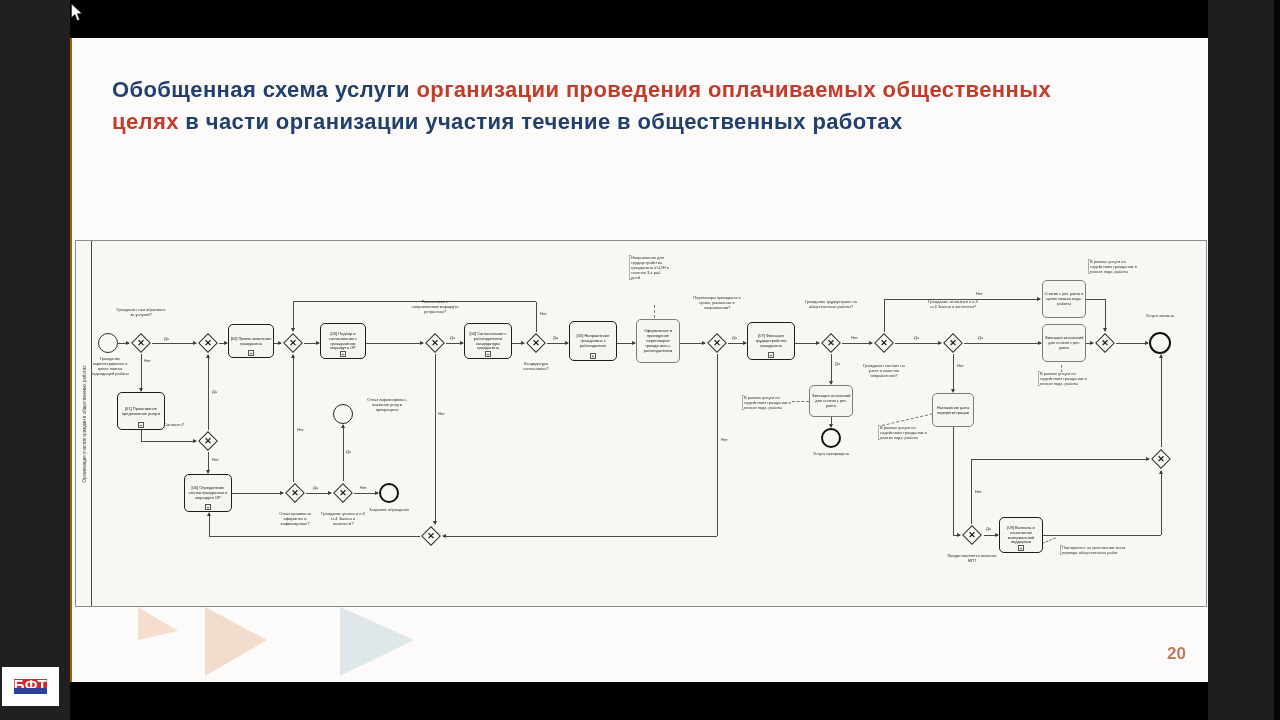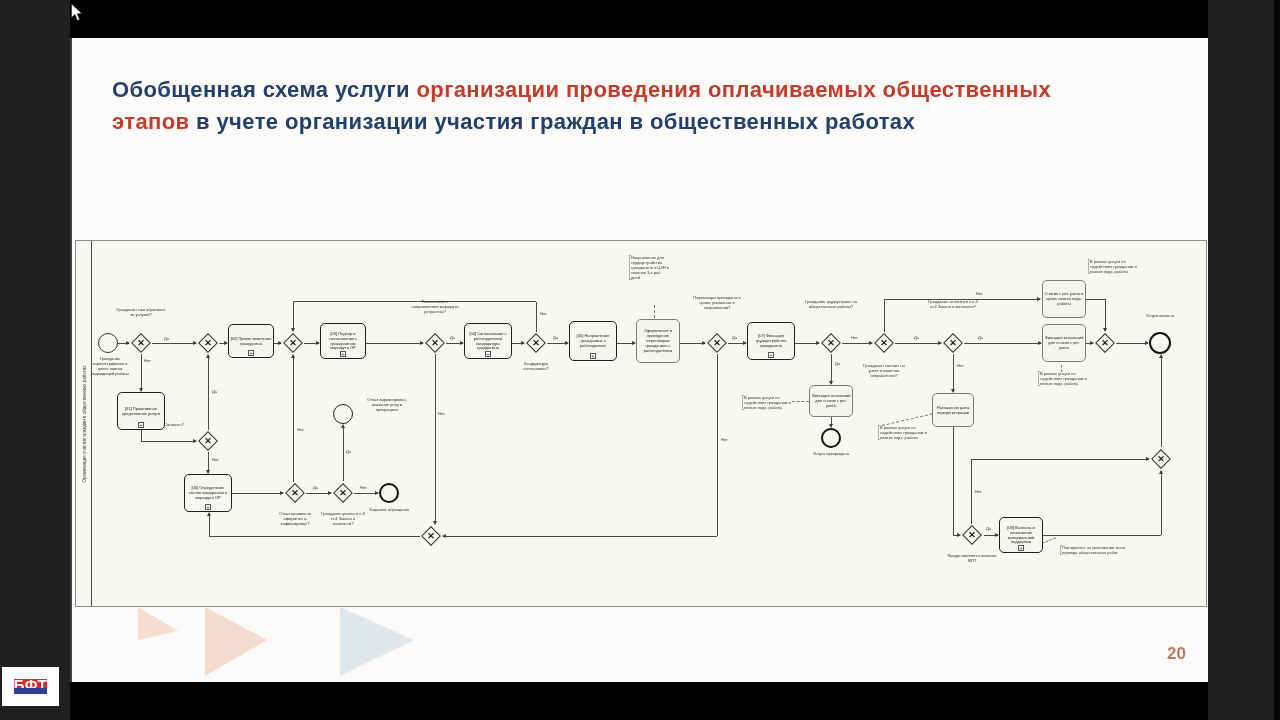--- a/index.html
+++ b/index.html
@@ -1,17 +1,17 @@
 <!DOCTYPE html>
 <html><head>
 <meta charset="utf-8">
 <style>
   html,body{margin:0;padding:0;background:#000;width:1280px;height:720px;overflow:hidden;
             font-family:"Liberation Sans",sans-serif;}
-  #stage{position:relative;width:1280px;height:720px;background:#404040;}
+  #stage{position:relative;width:1280px;height:720px;background:#a16207;}
   .col-left{position:absolute;left:0;top:0;width:70px;height:720px;background:#22201f;}
   .col-right{position:absolute;left:1208px;top:0;width:66px;height:720px;background:#1f1d1d;}
   .bar-top{position:absolute;left:70px;top:0;width:1210px;height:38px;background:#000;}
   .bar-bottom{position:absolute;left:70px;top:682px;width:1138px;height:38px;background:#000;}
   .edge-right{position:absolute;left:1274px;top:0;width:6px;height:720px;background:#060606;}
   #slide{position:absolute;left:72px;top:38px;width:1136px;height:644px;background:#fcfbf9;}
   .title{position:absolute;left:40px;top:36px;width:1080px;font-size:22px;font-weight:700;
          letter-spacing:.4px;line-height:1.45;}
   .pagenum{position:absolute;right:22px;top:606px;font-size:17px;font-weight:700;}
   .tri{position:absolute;}
@@ -71,21 +71,21 @@
 </head>
 <body>
 
 <div id="stage">
   <div class="col-left"></div>
   <div class="bar-top"></div>
 
   <div id="slide">
     <div class="title" id="slide-title">
         <div><span style="color: rgb(33, 64, 110);">Обобщенная схема услуги </span><span style="color: rgb(196, 59, 42);">организации проведения оплачиваемых общественных</span></div>
-        <div><span style="color: rgb(196, 59, 42);">этапов </span><span style="color: rgb(33, 64, 110);">в учете организации участия граждан в общественных работах</span></div>
+        <div><span style="color: rgb(196, 59, 42);">целях </span><span style="color: rgb(33, 64, 110);">в части организации участия течение в общественных работах</span></div>
       </div>
 
     <div id="diagram">
       <div class="pool">
         <span class="pool-text">Организация участия граждан в общественных работах</span>
       </div>
     <div class="edge solid" style="left: 42px; top: 102px; width: 11px; height: 1px;">
           <span class="ar ar-r"></span>
         </div>
         <div class="edge solid" style="left: 76px; top: 102px; width: 44px; height: 1px;">

